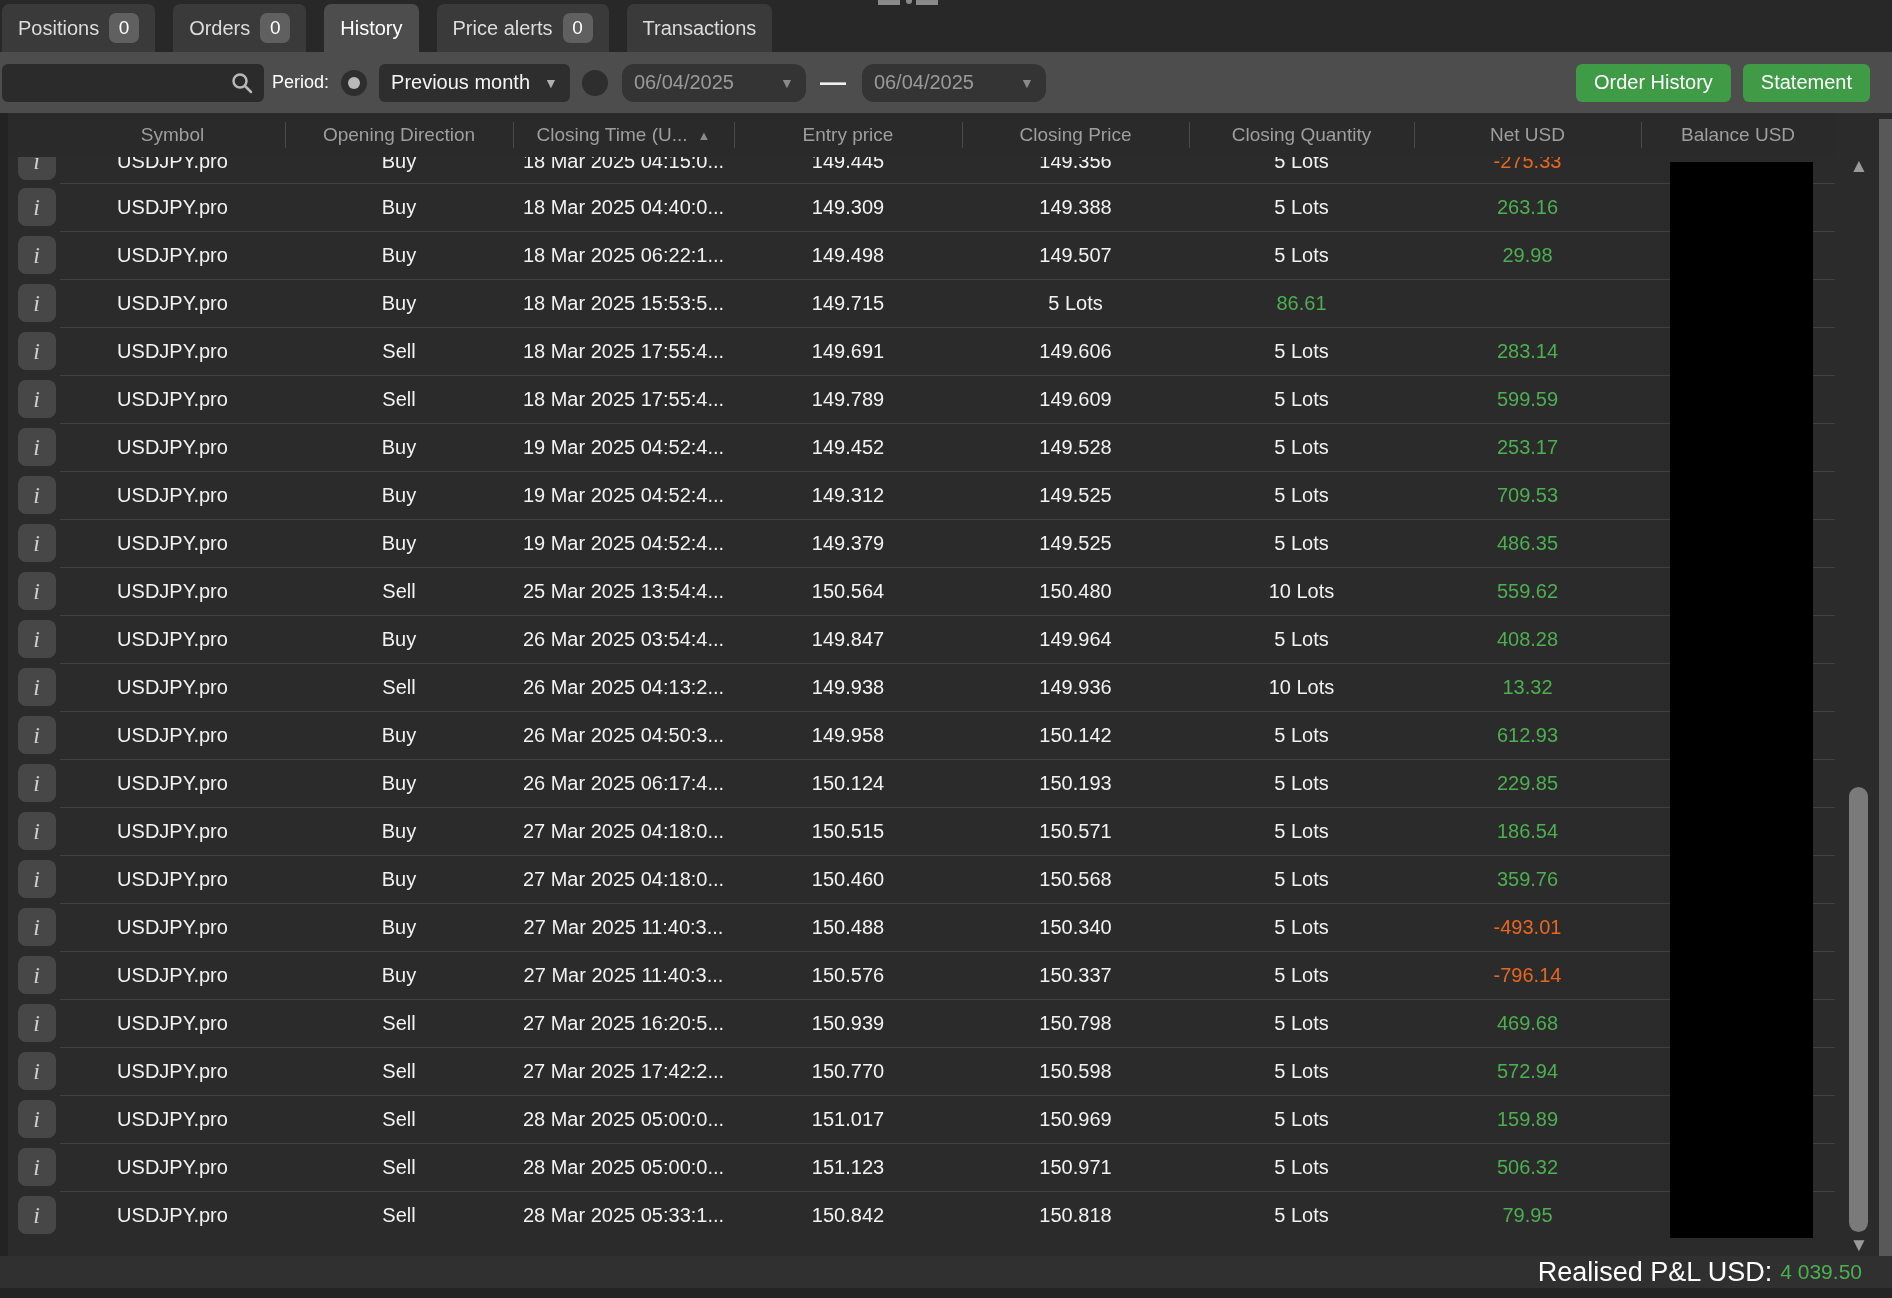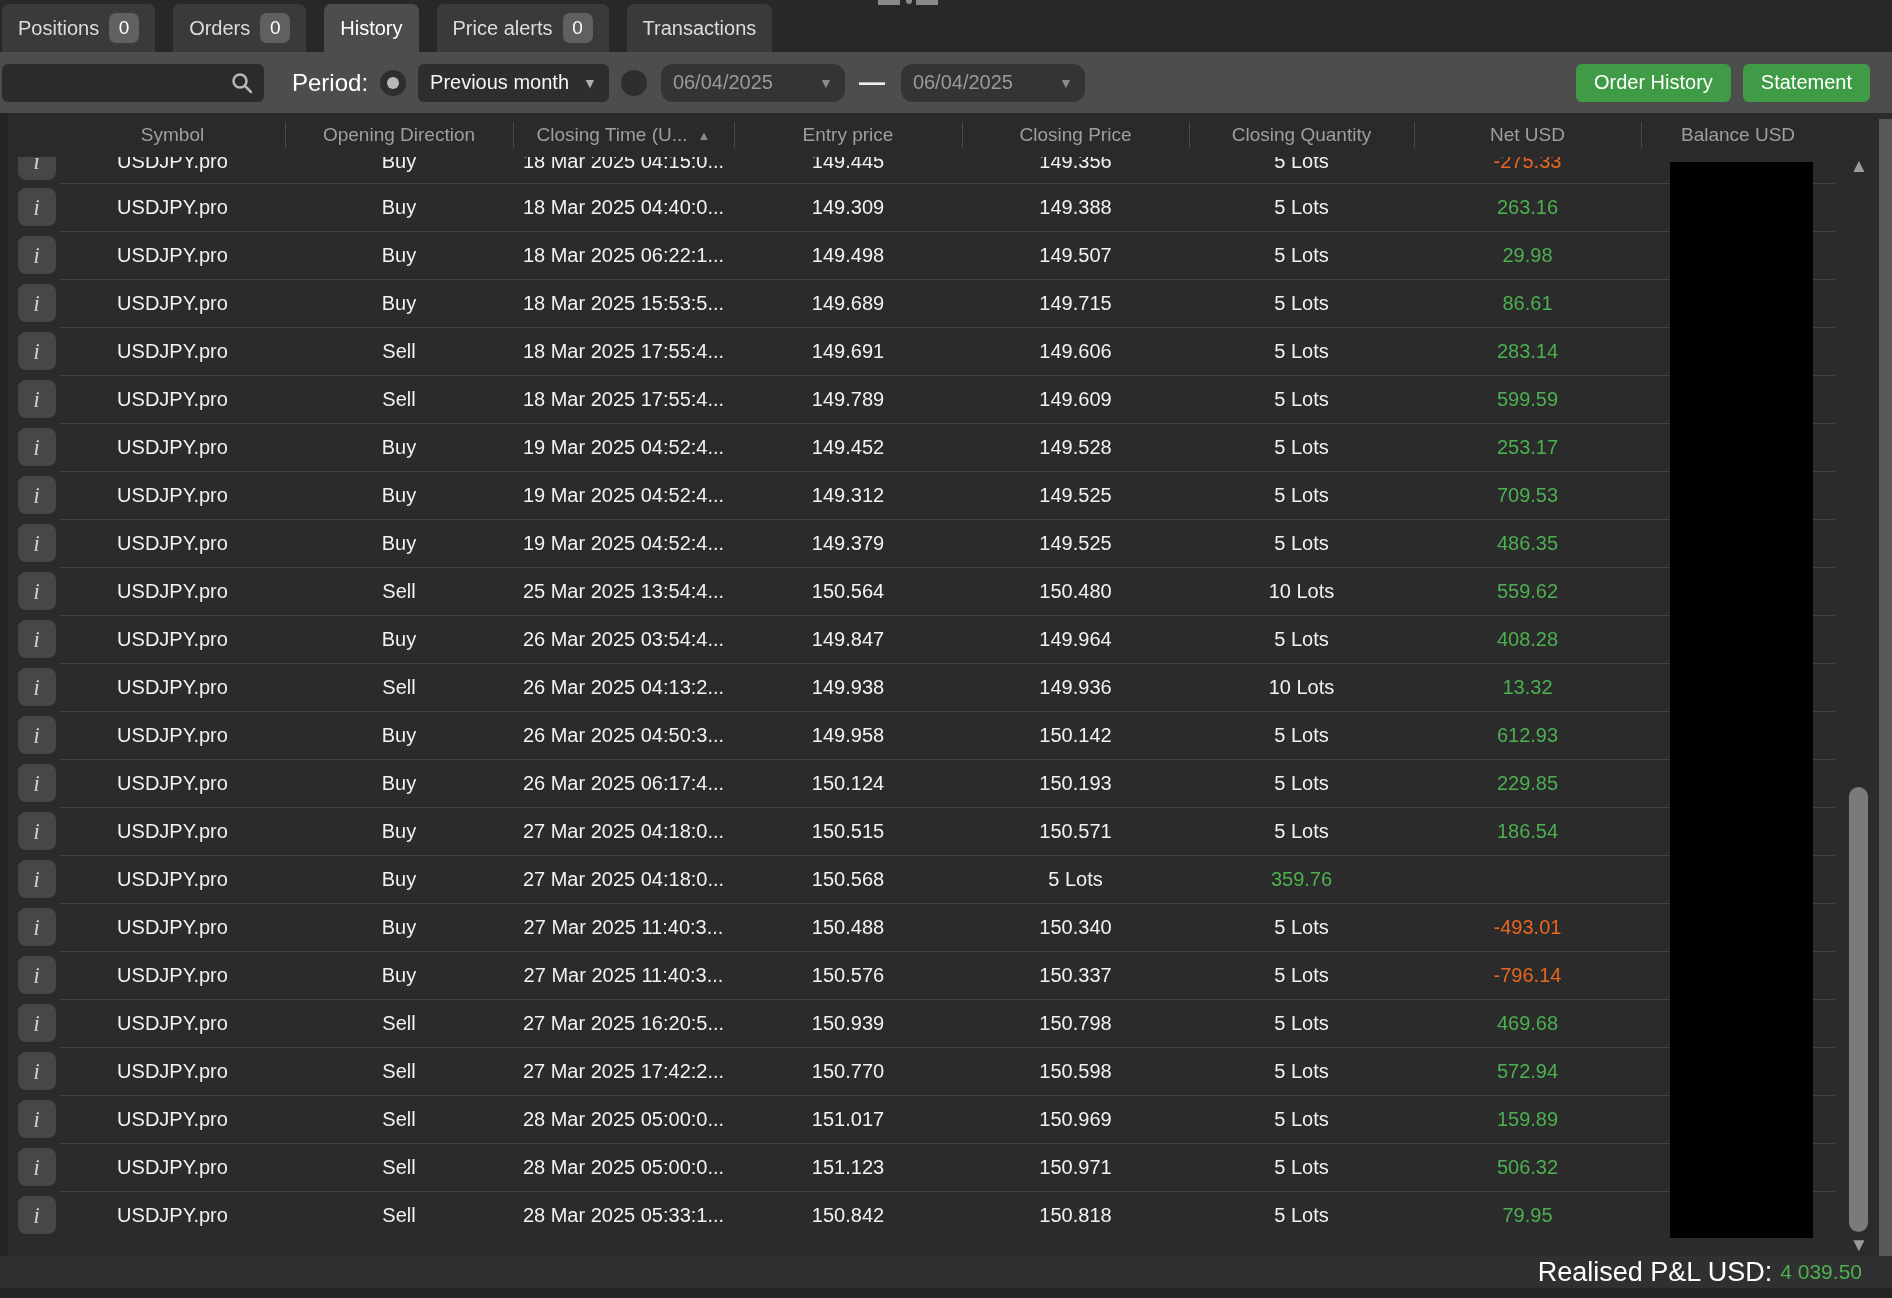--- a/index.html
+++ b/index.html
@@ -21,21 +21,21 @@
   .frag.dot{left:906px;width:6px;height:4px;border-radius:0 0 3px 3px;}
   .frag.r2{left:916px;width:22px;height:5px;}
   
   .toolbar{position:absolute;top:52px;left:0;width:100%;height:61px;background:#4d4d4d;
            display:flex;align-items:center;}
   .search{position:relative;width:262px;height:38px;background:#2b2b2b;border-radius:6px;margin-left:2px;
           display:flex;align-items:center;}
   .search input{flex:1;background:transparent;border:none;outline:none;color:#eee;font-size:19px;
                 padding:0 40px 0 12px;font-family:"Liberation Sans",sans-serif;}
   .search svg{position:absolute;right:10px;top:7px;}
-  .plabel{color:#ffffff;font-size:24px;margin-left:28px;text-align:right;}
+  .plabel{color:#ffffff;font-size:18px;margin-left:8px;text-align:right;}
   .radio{width:26px;height:26px;border-radius:50%;background:#2e2e2e;margin-left:12px;
          display:flex;align-items:center;justify-content:center;cursor:pointer;}
   .radio .dot{width:12px;height:12px;border-radius:50%;background:#b9b9b9;display:none;}
   .radio.checked .dot{display:block;}
   .select{height:38px;background:#2e2e2e;border-radius:6px;margin-left:12px;padding:0 12px;
           display:flex;align-items:center;gap:14px;color:#f5f5f5;font-size:20px;cursor:pointer;}
   .select .caret{color:#b0b0b0;font-size:14px;}
   .datefield{height:38px;width:160px;background:#343434;border-radius:12px;margin-left:14px;padding:0 12px;
              display:flex;align-items:center;justify-content:space-between;color:#9a9a9a;font-size:20px;}
   .datefield .caret{color:#8a8a8a;font-size:14px;}
@@ -216,21 +216,20 @@
     <div class="cell"></div>
   </div>
     <div class="row grid">
     <span class="sep"></span>
     <div class="cell">
         <button class="infobtn">i</button>
       </div>
     <div class="cell">USDJPY.pro</div>
     <div class="cell">Buy</div>
     <div class="cell">18 Mar 2025 15:53:5...</div>
-    <div class="cell">149.689</div>
     <div class="cell">149.715</div>
     <div class="cell">5 Lots</div>
     <div class="cell pos">86.61</div>
     <div class="cell"></div>
   </div>
     <div class="row grid">
     <span class="sep"></span>
     <div class="cell">
         <button class="infobtn">i</button>
       </div>
@@ -384,20 +383,21 @@
     <div class="cell"></div>
   </div>
     <div class="row grid">
     <span class="sep"></span>
     <div class="cell">
         <button class="infobtn">i</button>
       </div>
     <div class="cell">USDJPY.pro</div>
     <div class="cell">Buy</div>
     <div class="cell">27 Mar 2025 04:18:0...</div>
+    <div class="cell">150.460</div>
     <div class="cell">150.568</div>
     <div class="cell">5 Lots</div>
     <div class="cell pos">359.76</div>
     <div class="cell"></div>
   </div>
     <div class="row grid">
     <span class="sep"></span>
     <div class="cell">
         <button class="infobtn">i</button>
       </div>

